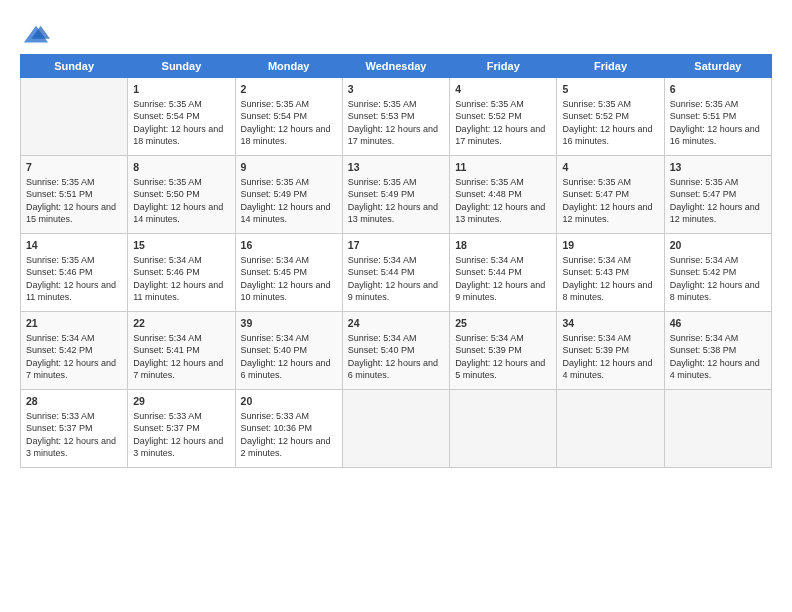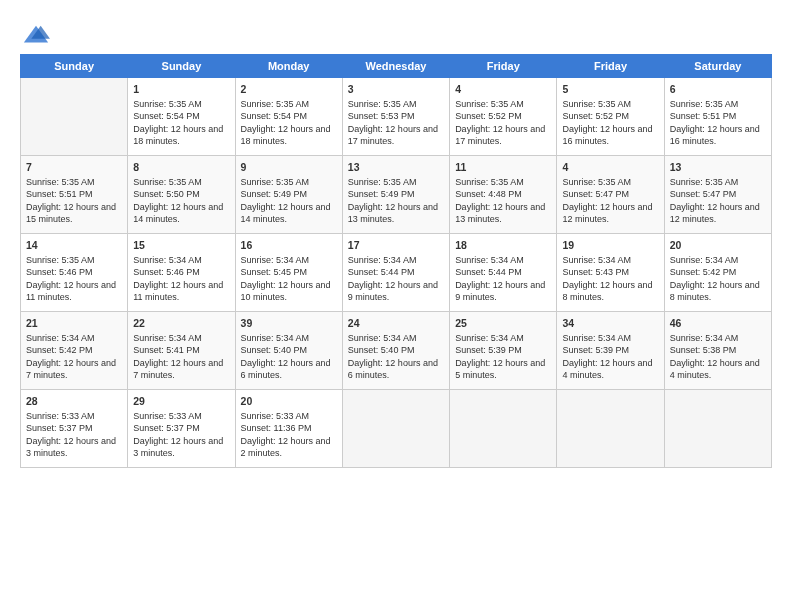--- a/index.html
+++ b/index.html
@@ -310,21 +310,21 @@
           </td>
           <td>
             <div class="day-num">29</div>
             <div class="cell-text">Sunrise: 5:33 AM</div>
             <div class="cell-text">Sunset: 5:37 PM</div>
             <div class="cell-text">Daylight: 12 hours and 3 minutes.</div>
           </td>
           <td>
             <div class="day-num">20</div>
             <div class="cell-text">Sunrise: 5:33 AM</div>
-            <div class="cell-text">Sunset: 11:36 PM</div>
+            <div class="cell-text">Sunset: 10:36 PM</div>
             <div class="cell-text">Daylight: 12 hours and 2 minutes.</div>
           </td>
           <td class="empty-cell"></td>
           <td class="empty-cell"></td>
           <td class="empty-cell"></td>
           <td class="empty-cell"></td>
         </tr>
       </tbody>
   </table>
 </div>

